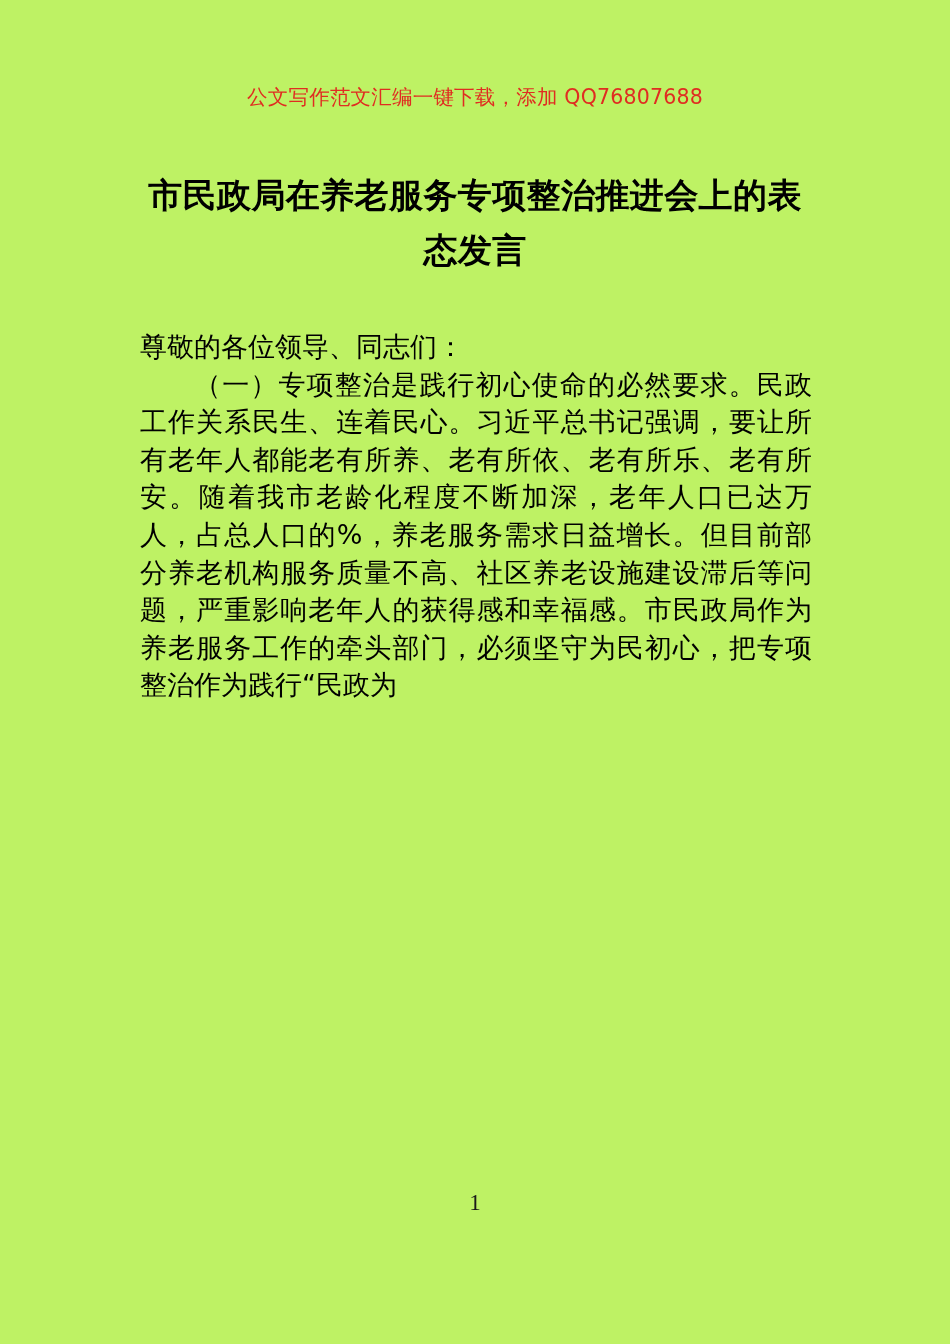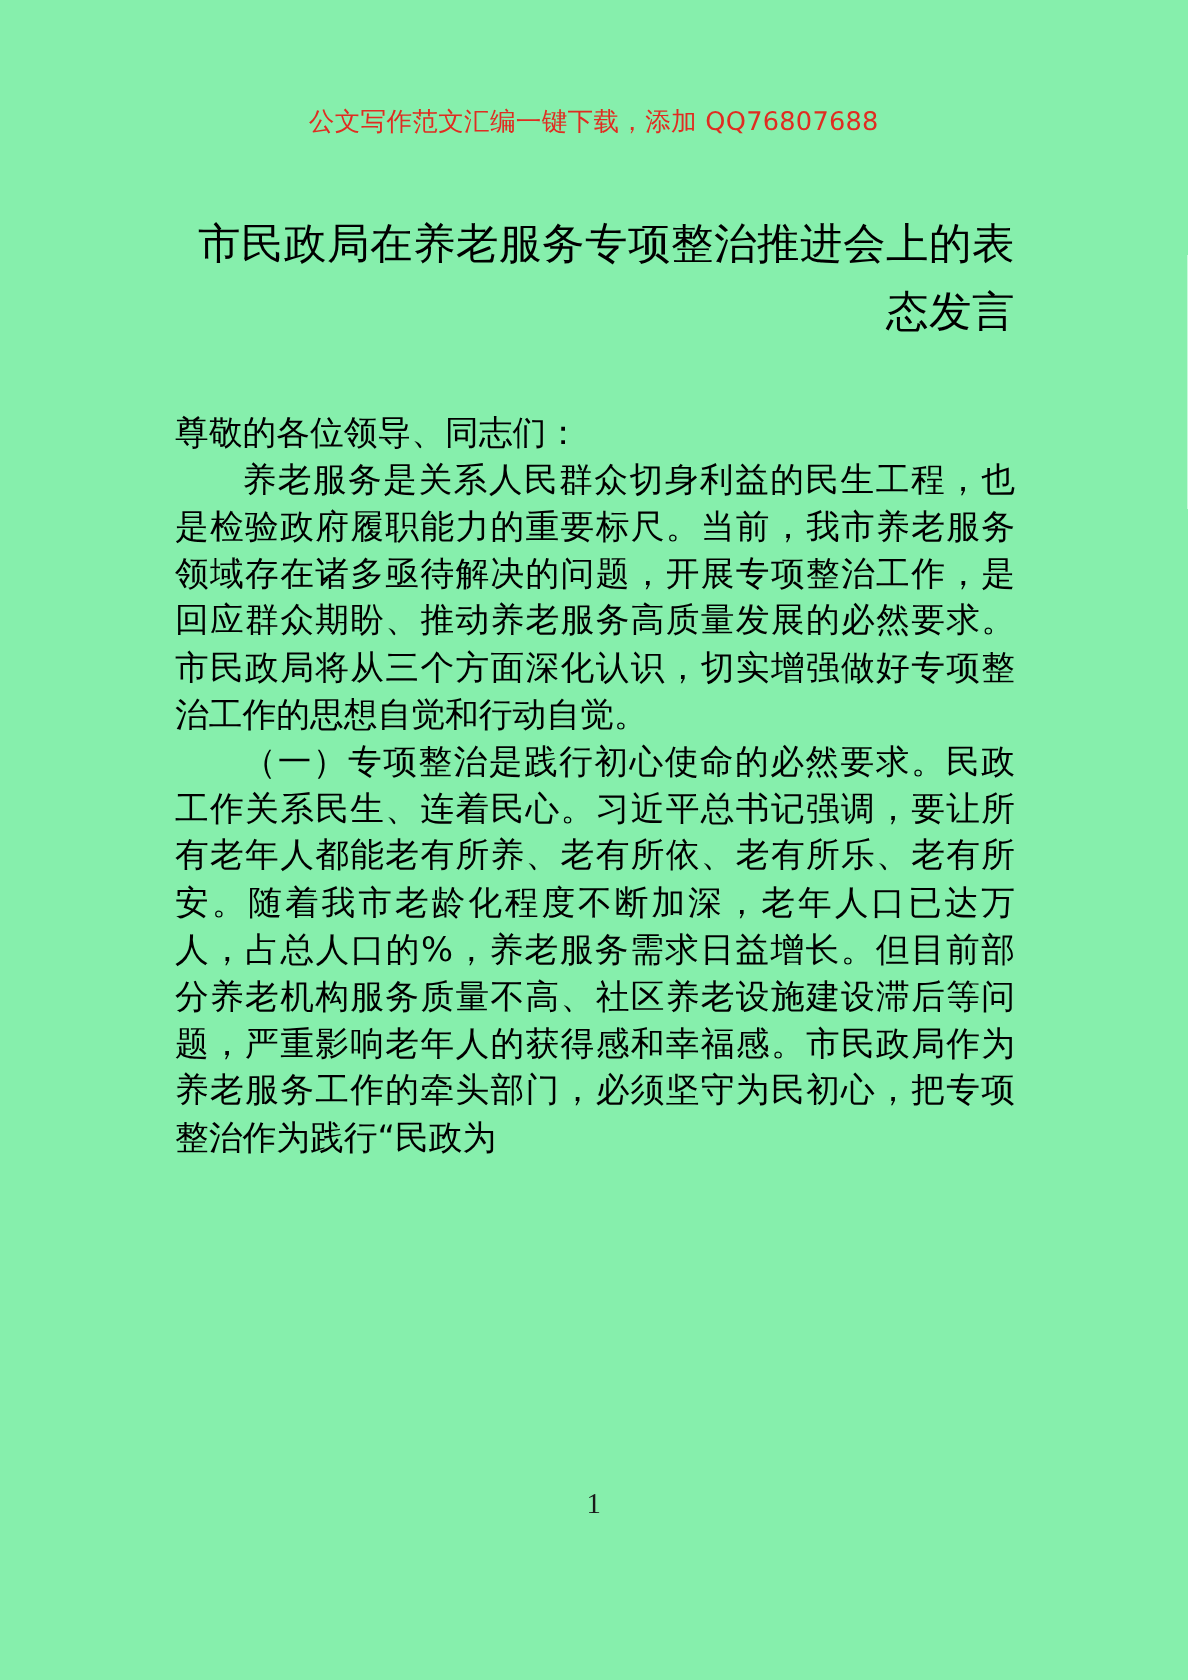--- a/index.html
+++ b/index.html
@@ -9,47 +9,47 @@
     background: #ffffff;
   }
   body {
     font-family: "DejaVu Sans", "Liberation Sans", sans-serif;
     -webkit-font-smoothing: antialiased;
   }
   .page {
     position: relative;
     width: 950px;
     height: 1344px;
-    background: #86efac;
+    background: #bef264;
     overflow: hidden;
     box-sizing: border-box;
   }
   .promo-header {
     position: absolute;
     top: 83px;
     left: 0;
     width: 950px;
     text-align: center;
     color: #e02c21;
     font-size: 20.5px;
     font-family: "DejaVu Sans", "Liberation Sans", sans-serif;
     letter-spacing: 0.2px;
     white-space: nowrap;
   }
   .doc-title {
     position: absolute;
     top: 168px;
     left: 138px;
     width: 674px;
-    text-align: right;
+    text-align: center;
     font-size: 34px;
     line-height: 1.62;
     color: #000000;
     font-family: "DejaVu Sans", "Liberation Sans", sans-serif;
-    font-weight: 400;
+    font-weight: 700;
     letter-spacing: 0.4px;
   }
   .body-block {
     position: absolute;
     top: 328px;
     left: 140px;
     width: 672px;
   }
   .para {
     font-size: 27px;
@@ -83,19 +83,18 @@
 <body>
 
 <div class="page">
 
   <div class="promo-header">公文写作范文汇编一键下载，添加 QQ76807688</div>
 
   <div class="doc-title">市民政局在养老服务专项整治推进会上的表态发言</div>
 
   <div class="body-block">
     <p class="para">尊敬的各位领导、同志们：</p>
-    <p class="para indent">养老服务是关系人民群众切身利益的民生工程，也是检验政府履职能力的重要标尺。当前，我市养老服务领域存在诸多亟待解决的问题，开展专项整治工作，是回应群众期盼、推动养老服务高质量发展的必然要求。市民政局将从三个方面深化认识，切实增强做好专项整治工作的思想自觉和行动自觉。</p>
     <p class="para indent">（一）专项整治是践行初心使命的必然要求。民政工作关系民生、连着民心。习近平总书记强调，要让所有老年人都能老有所养、老有所依、老有所乐、老有所安。随着我市老龄化程度不断加深，老年人口已达万人，占总人口的%，养老服务需求日益增长。但目前部分养老机构服务质量不高、社区养老设施建设滞后等问题，严重影响老年人的获得感和幸福感。市民政局作为养老服务工作的牵头部门，必须坚守为民初心，把专项整治作为践行“民政为</p>
   </div>
 
   <div class="page-number">1</div>
 
 </div>
 
 </body></html>

